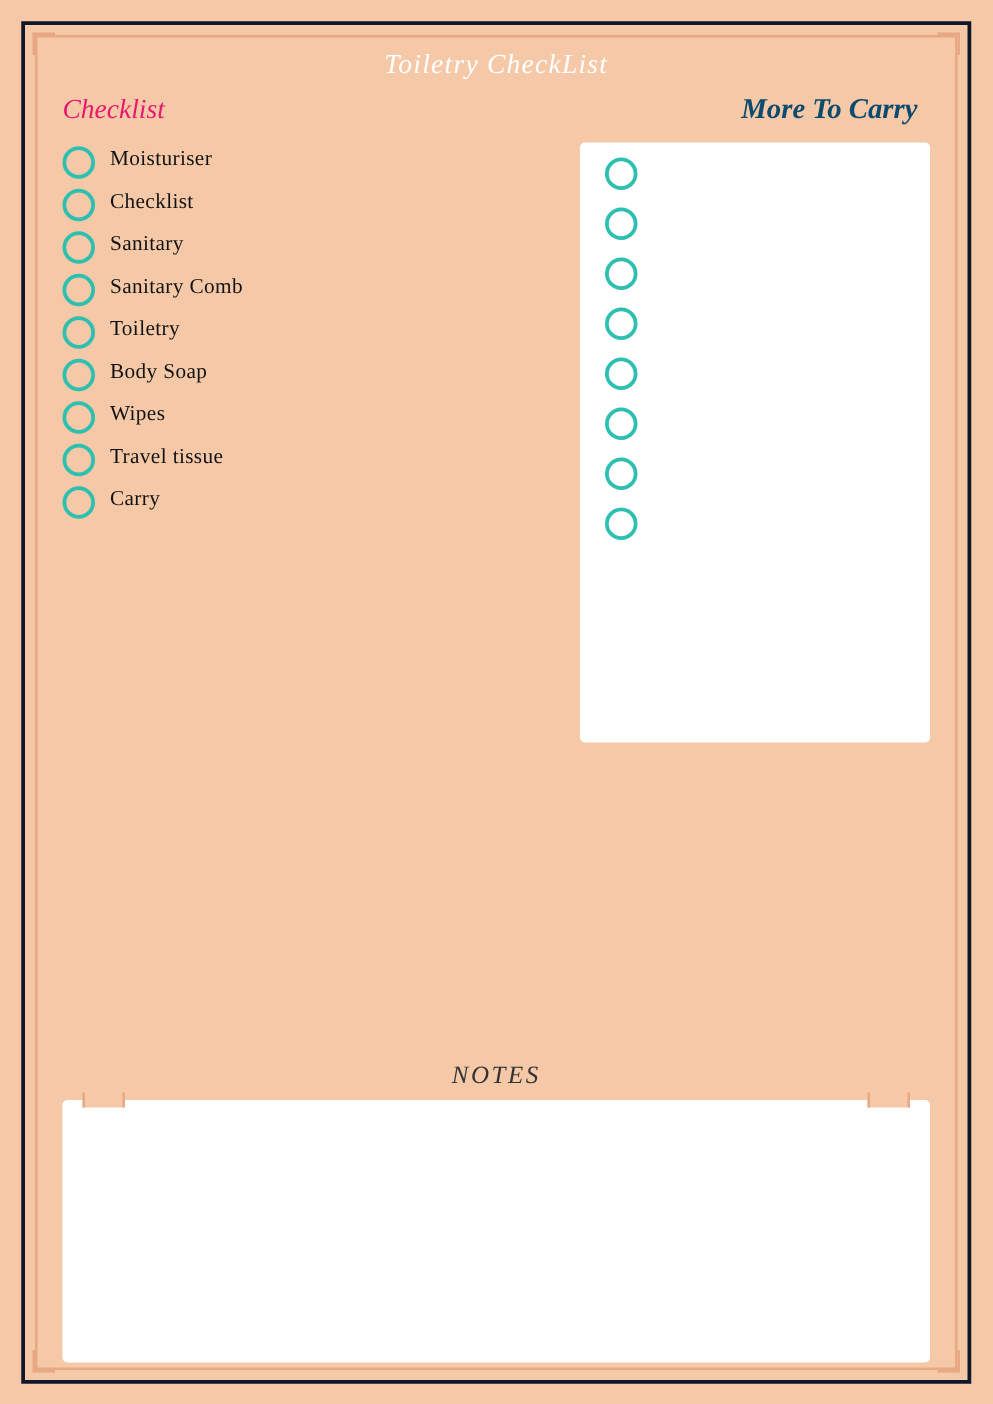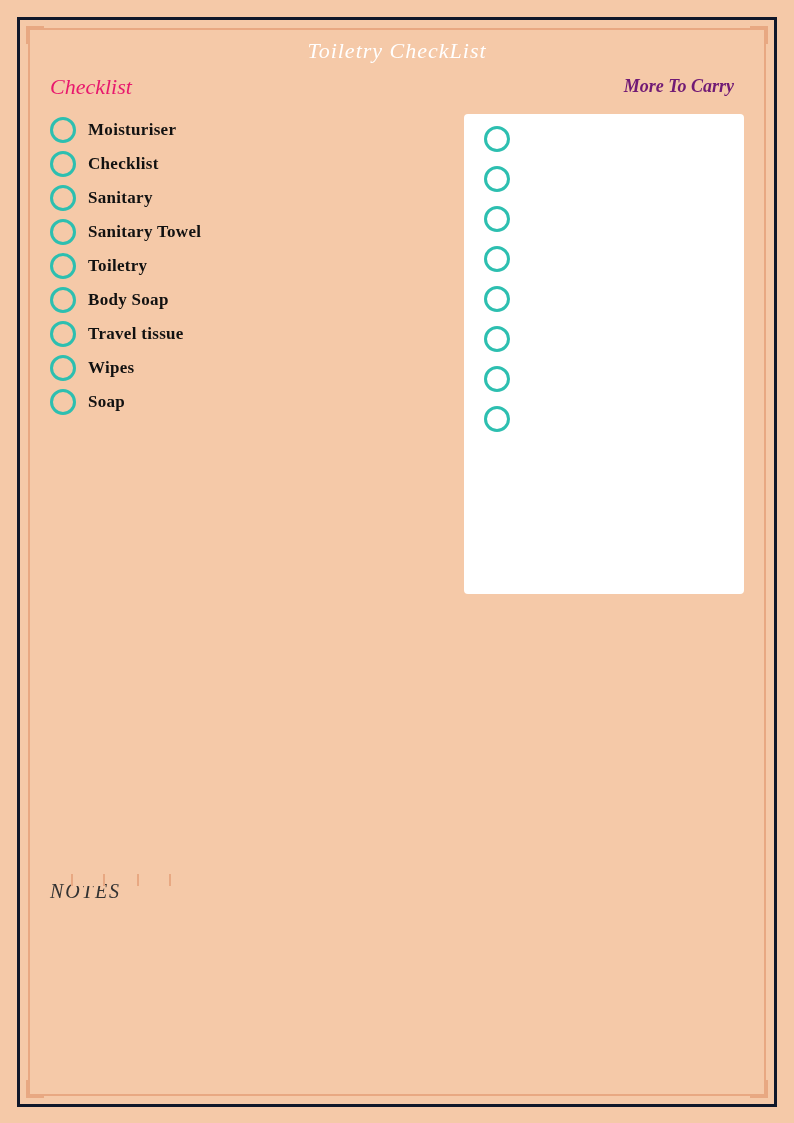--- a/index.html
+++ b/index.html
@@ -71,24 +71,22 @@
     }
 
     .checklist-items {
       display: flex;
       flex-direction: column;
       gap: 2px;
     }
 
     .checklist-item {
       display: flex;
-      align-items: center;
       gap: 12px;
       padding: 3px 0;
-      font-weight: bold;
     }
 
     .circle-check {
       width: 26px;
       height: 26px;
       border-radius: 50%;
       border: 3px solid #2dbfb0;
       background: transparent;
       flex-shrink: 0;
     }
@@ -101,22 +99,22 @@
     }
 
     .more-to-carry-section {
       width: 280px;
       display: flex;
       flex-direction: column;
       align-items: flex-start;
     }
 
     .more-header {
-      color: #701a75;
-      font-size: 18px;
+      color: #0c4a6e;
+      font-size: 23px;
       font-weight: bold;
       font-style: italic;
       margin-bottom: 10px;
       font-family: 'Georgia', cursive;
       align-self: center;
       padding-right: 10px;
     }
 
     .more-box {
       background: white;
@@ -125,21 +123,21 @@
       border-radius: 4px;
       padding: 12px 20px;
       display: flex;
       flex-direction: column;
       gap: 14px;
     }
 
     .notes-section {
       padding: 10px 30px 14px 30px;
       display: flex;
-      flex-direction: row;
+      flex-direction: column;
     }
 
     .notes-title {
       text-align: center;
       font-size: 20px;
       font-style: italic;
       font-family: 'Georgia', cursive;
       letter-spacing: 2px;
       color: #333;
       margin-bottom: 8px;
@@ -225,41 +223,41 @@
           <div class="checklist-item">
             <div class="circle-check"></div>
             <span class="item-label">Checklist</span>
           </div>
           <div class="checklist-item">
             <div class="circle-check"></div>
             <span class="item-label">Sanitary</span>
           </div>
           <div class="checklist-item">
             <div class="circle-check"></div>
-            <span class="item-label">Sanitary Towel</span>
+            <span class="item-label">Sanitary Comb</span>
           </div>
           <div class="checklist-item">
             <div class="circle-check"></div>
             <span class="item-label">Toiletry</span>
           </div>
           <div class="checklist-item">
             <div class="circle-check"></div>
             <span class="item-label">Body Soap</span>
           </div>
           <div class="checklist-item">
             <div class="circle-check"></div>
+            <span class="item-label">Wipes</span>
+          </div>
+          <div class="checklist-item">
+            <div class="circle-check"></div>
             <span class="item-label">Travel tissue</span>
           </div>
           <div class="checklist-item">
             <div class="circle-check"></div>
-            <span class="item-label">Wipes</span>
-          </div>
-          <div class="checklist-item">
-            <div class="circle-check"></div>
-            <span class="item-label">Soap</span>
+            <span class="item-label">Carry</span>
           </div>
         </div>
     </div>
 
     <div class="more-to-carry-section">
       <div class="more-box" id="more-box">
 
       <div class="circle-check"></div>
           <div class="circle-check"></div>
           <div class="circle-check"></div>

